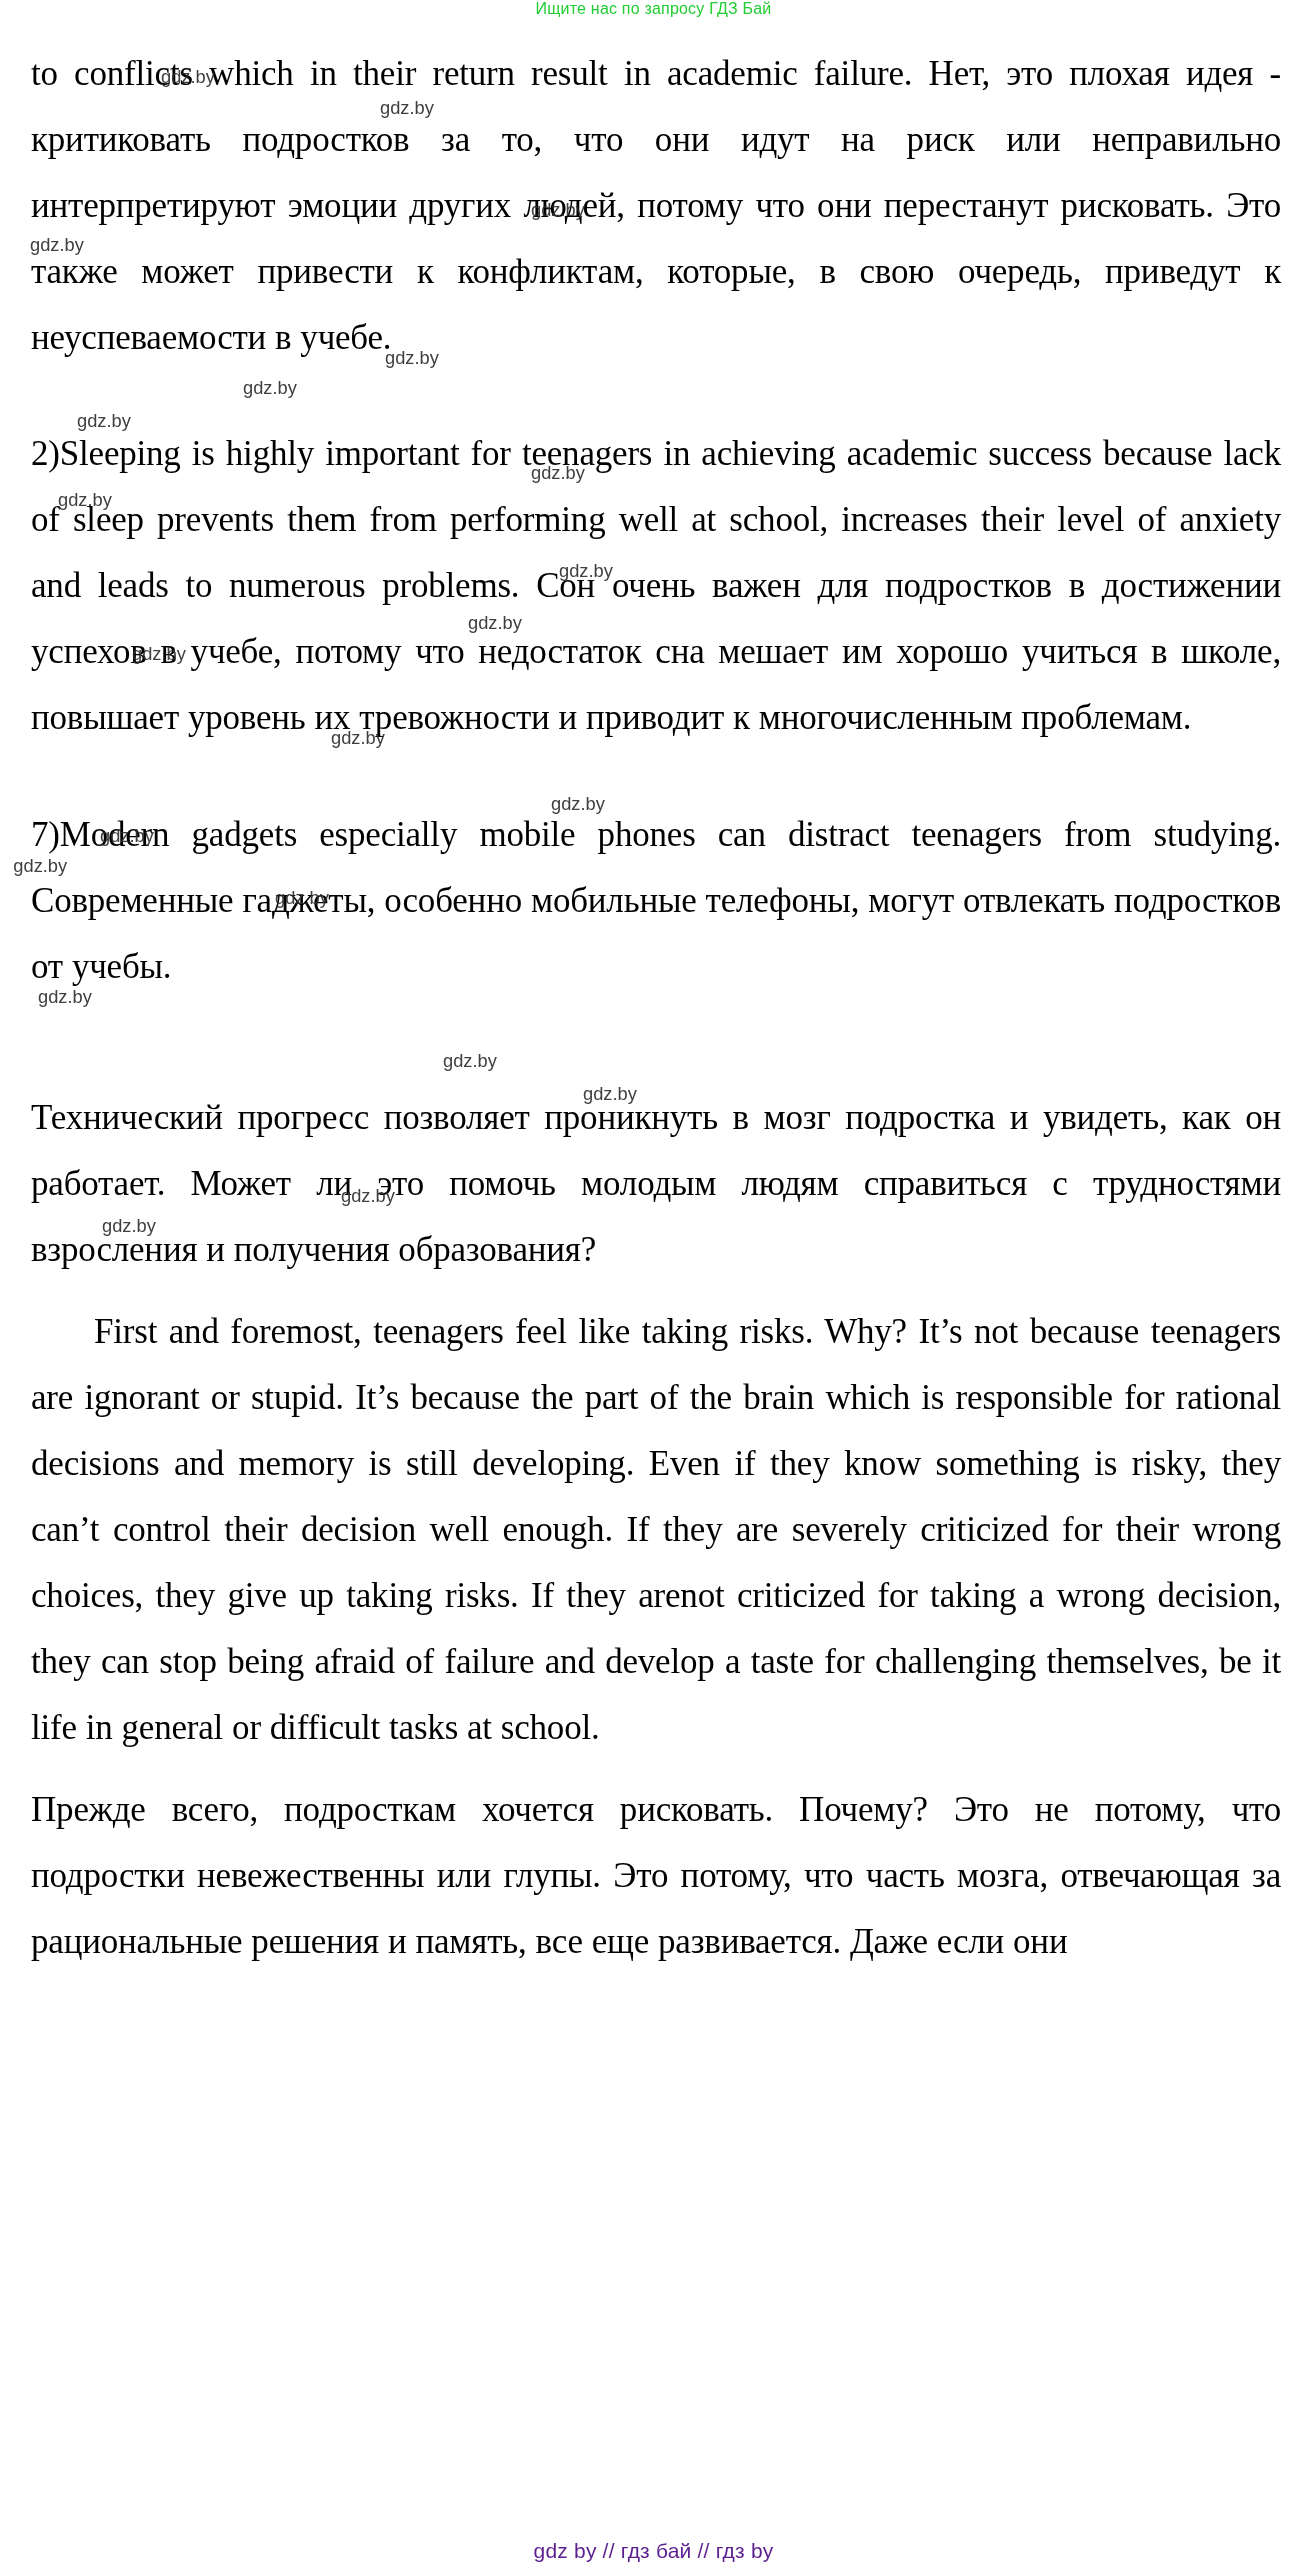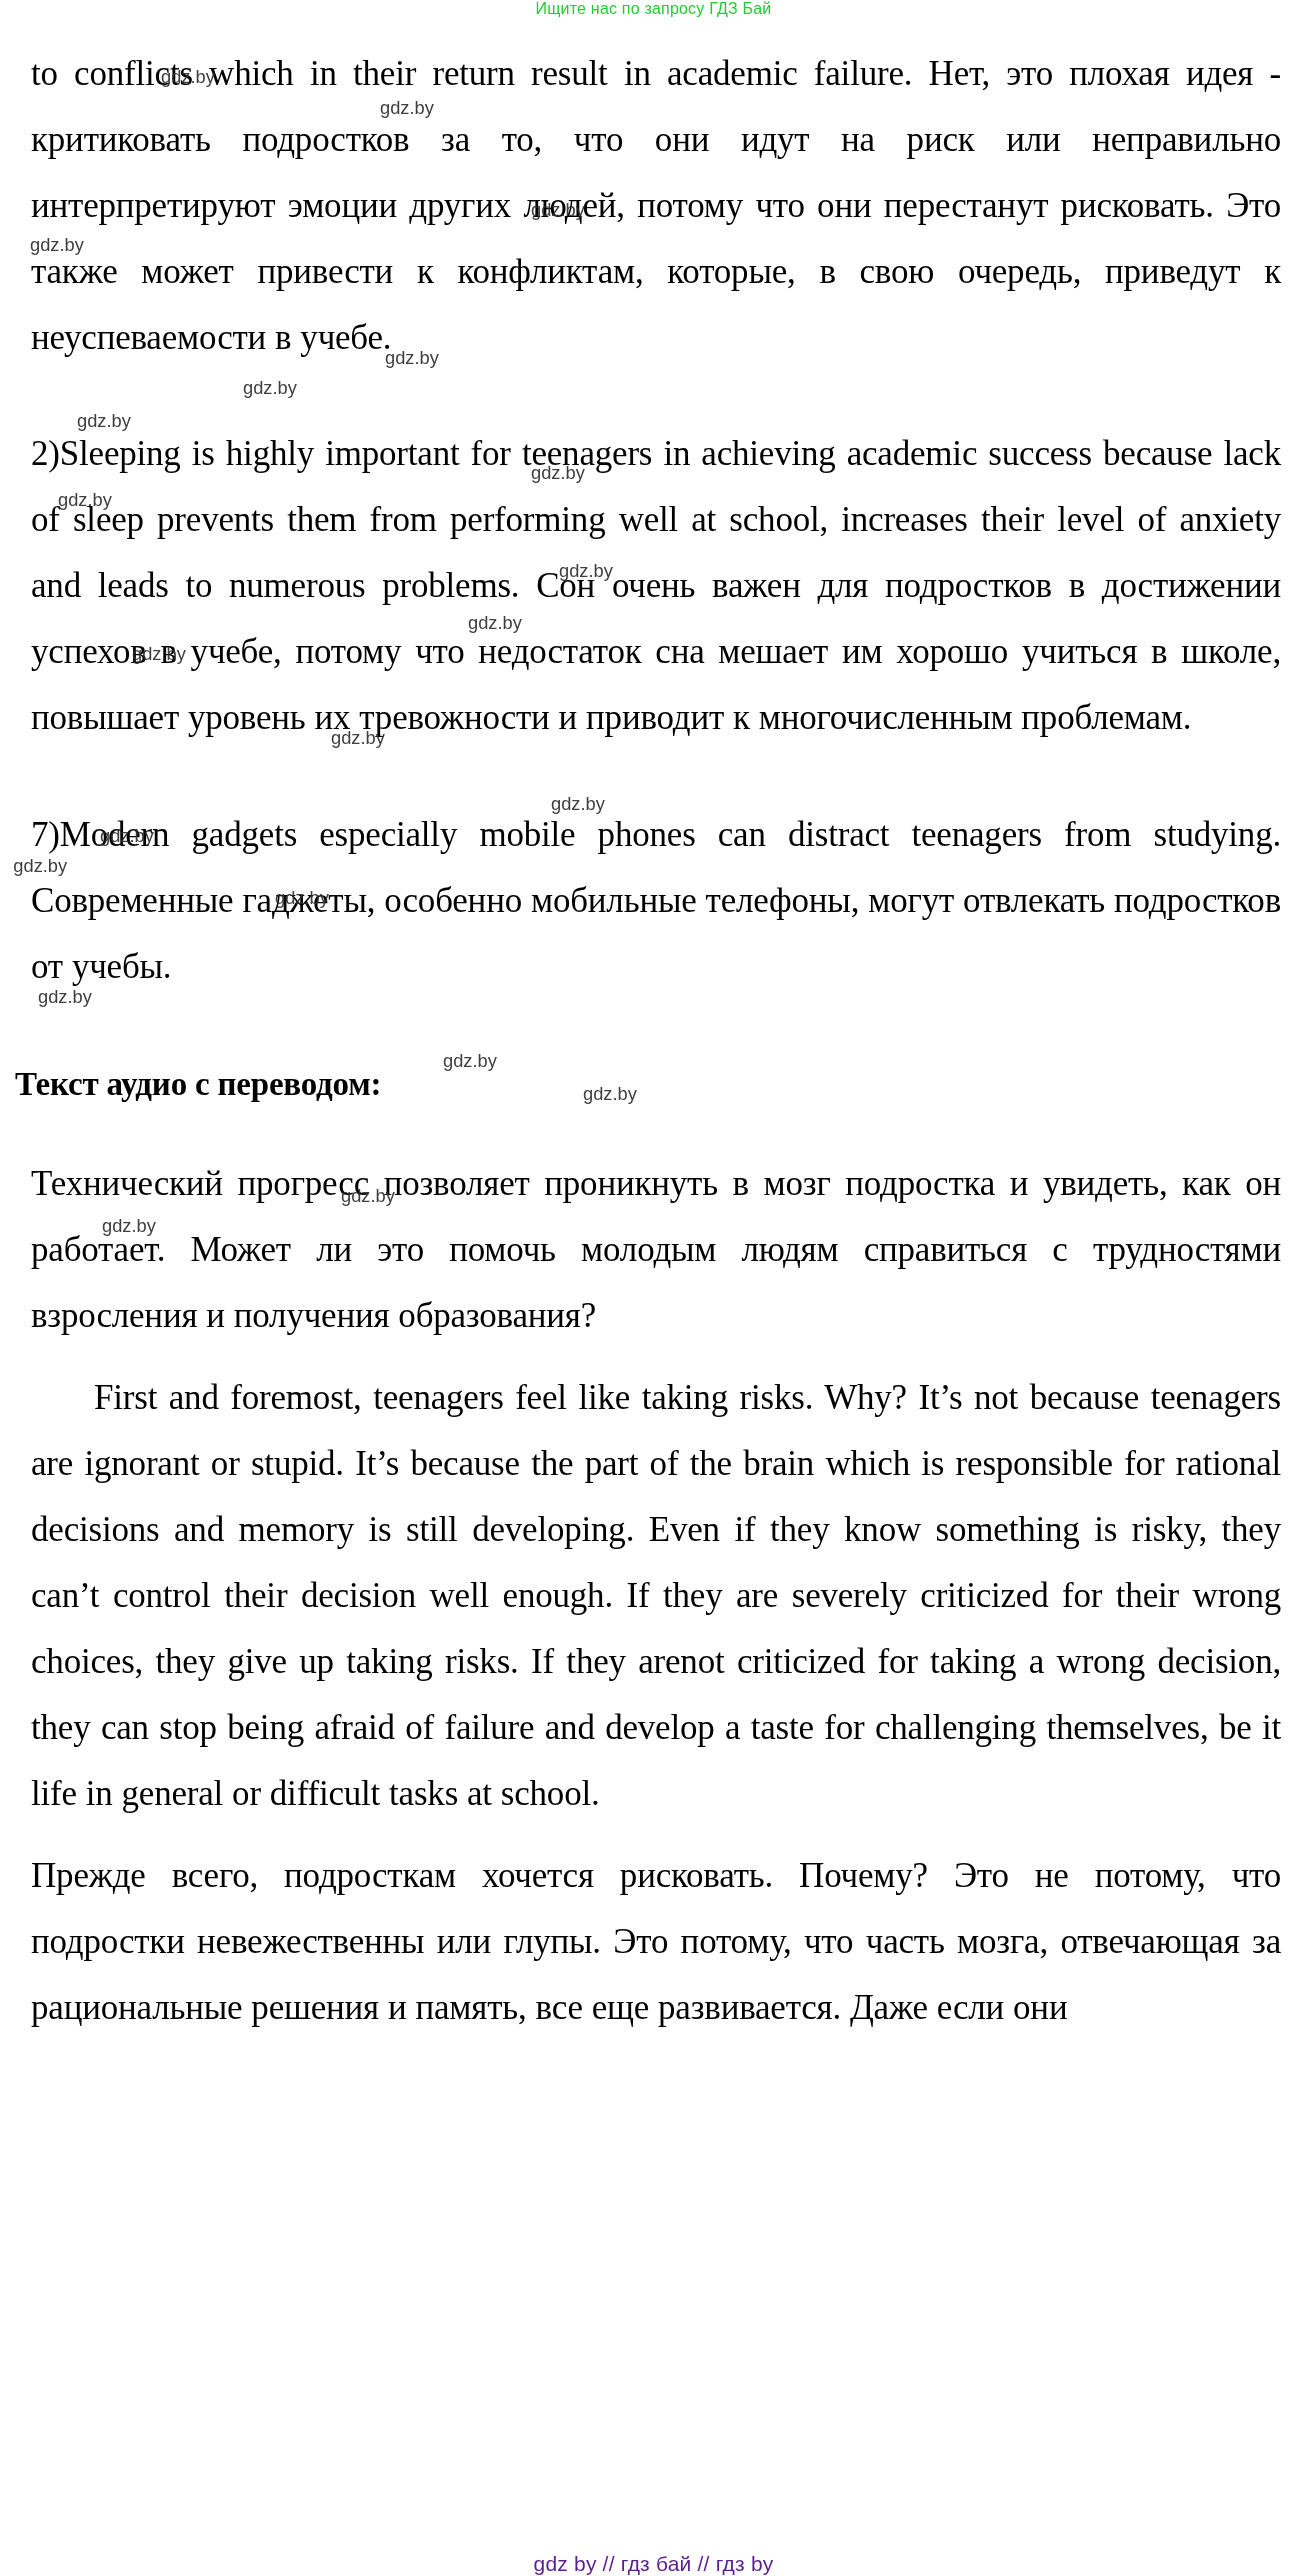--- a/index.html
+++ b/index.html
@@ -91,21 +91,21 @@
   }
 
   
   .footer-bar {
     position: absolute;
     left: 0;
     bottom: 0;
     width: 1307px;
     height: 37px;
     display: flex;
-    align-items: flex-end;
+    align-items: flex-start;
     justify-content: center;
   }
   .footer-text {
     font-family: "Liberation Sans", "DejaVu Sans", sans-serif;
     font-size: 21px;
     color: #5b1f8f;
     white-space: nowrap;
     letter-spacing: 0.2px;
   }
 </style>
@@ -124,21 +124,20 @@
     <div class="spacer-sm"></div>
 
     <p class="para justify-all">2)Sleeping is highly important for teenagers in achieving academic success because lack of sleep prevents them from performing well at school, increases their level of anxiety and leads to numerous problems. Сон очень важен для подростков в достижении успехов в учебе, потому что недостаток сна мешает им хорошо учиться в школе, повышает уровень их тревожности и приводит к многочисленным проблемам.</p>
 
     <div class="spacer-sm"></div>
 
     <p class="para justify-all">7)Modern gadgets especially mobile phones can distract teenagers from studying. Современные гаджеты, особенно мобильные телефоны, могут отвлекать подростков от учебы.</p>
 
     <div class="spacer-md"></div>
 
-    <h2 class="heading">Текст аудио с переводом:</h2>
 
     <div class="spacer-sm"></div>
 
 
     <p class="para justify-all">Технический прогресс позволяет проникнуть в мозг подростка и увидеть, как он работает. Может ли это помочь молодым людям справиться с трудностями взросления и получения образования?</p>
 
     <p class="para justify-all indent">First and foremost, teenagers feel like taking risks. Why? It’s not because teenagers are ignorant or stupid. It’s because the part of the brain which is responsible for rational decisions and memory is still developing. Even if they know something is risky, they can’t control their decision well enough. If they are severely criticized for their wrong choices, they give up taking risks. If they arenot criticized for taking a wrong decision, they can stop being afraid of failure and develop a taste for challenging themselves, be it life in general or difficult tasks at school.</p>
 
     <p class="para justify-all">Прежде всего, подросткам хочется рисковать. Почему? Это не потому, что подростки невежественны или глупы. Это потому, что часть мозга, отвечающая за рациональные решения и память, все еще развивается. Даже если они</p>
 

